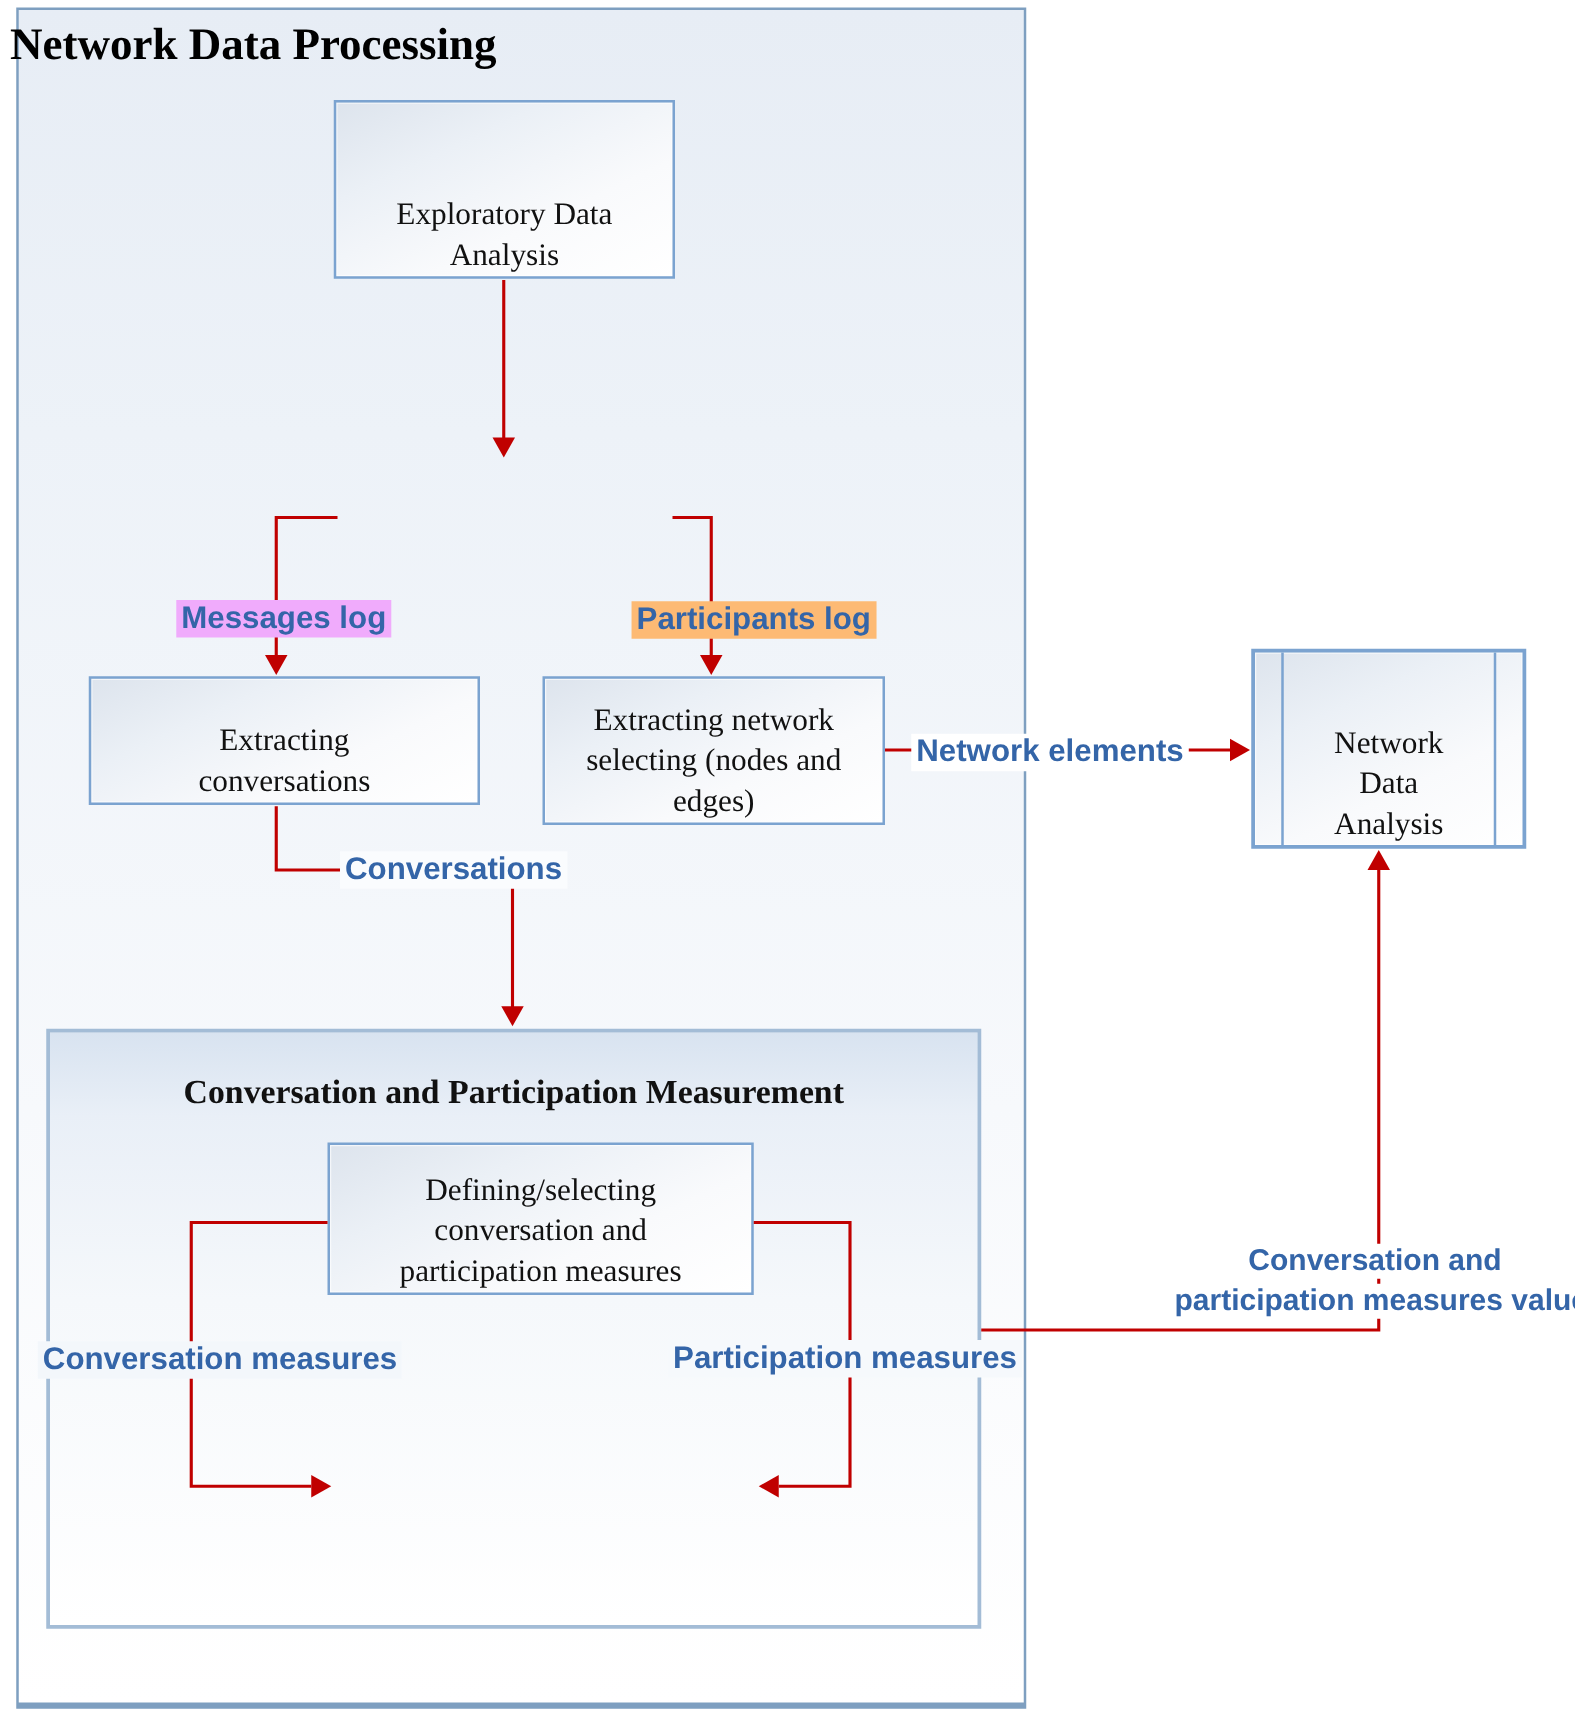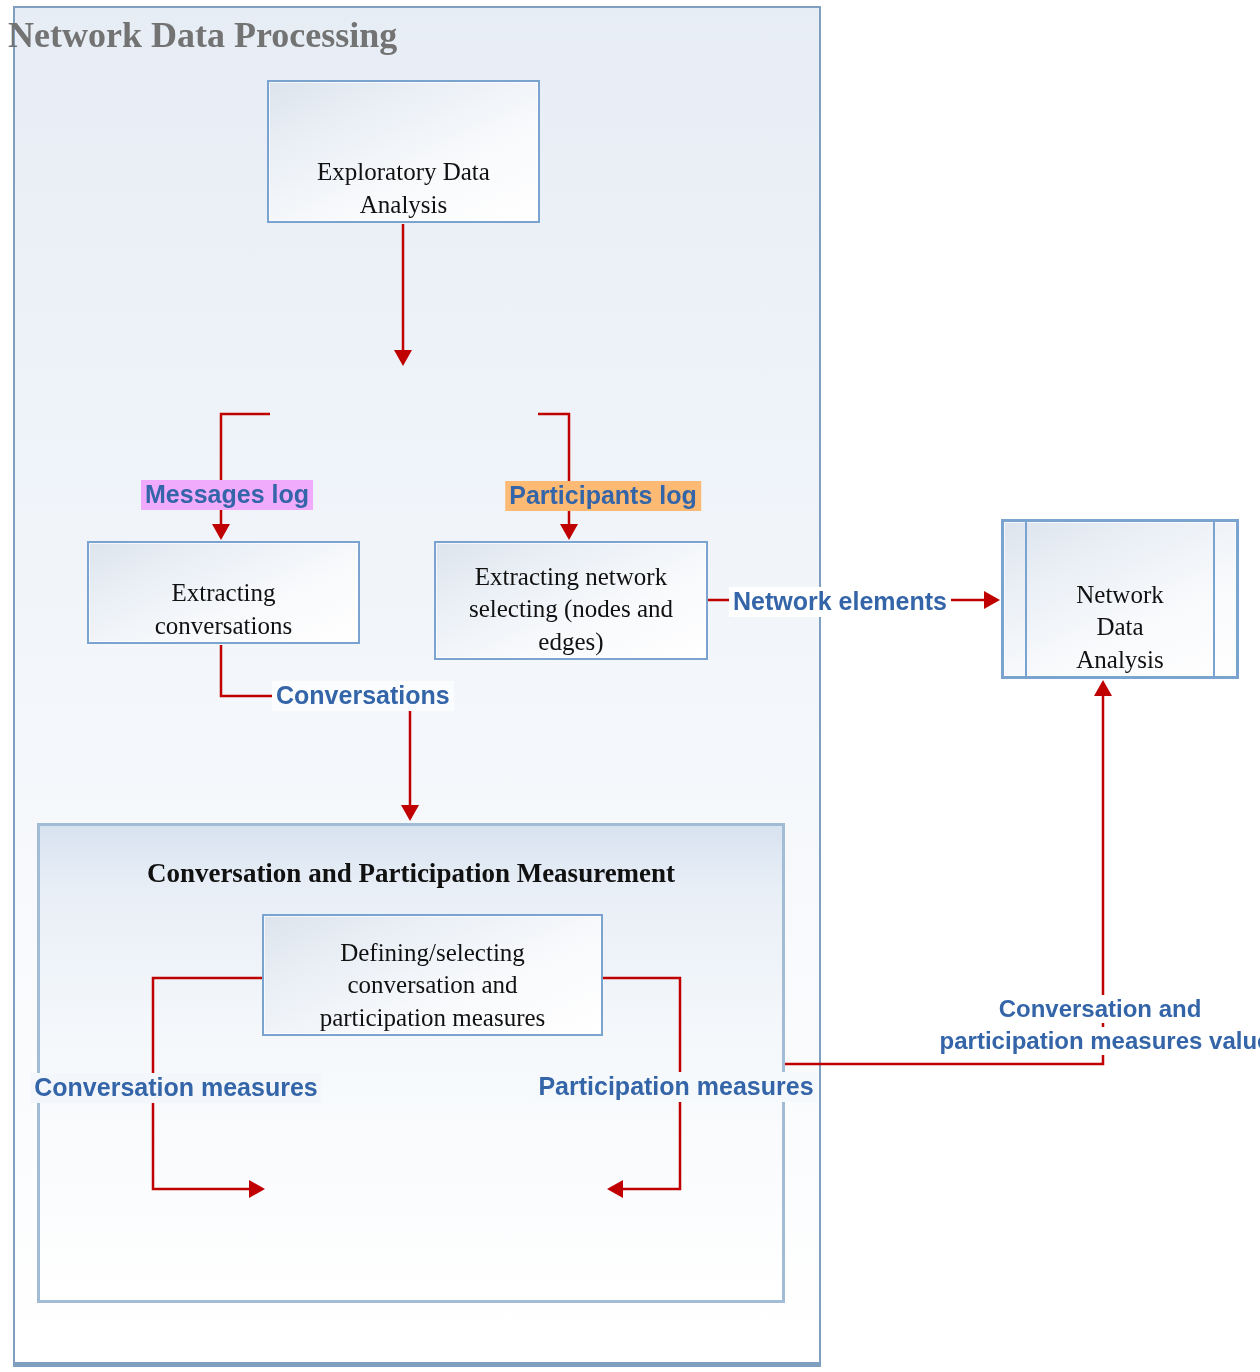--- a/index.html
+++ b/index.html
@@ -15,21 +15,21 @@
 
   .outer{
     position:absolute;left:13px;top:6px;width:808px;height:1361px;
     border:2px solid var(--border-outer);
     border-bottom:5px solid var(--border-outer);
     background:linear-gradient(180deg,#e7edf5 0%,#edf2f8 25%,#f7f9fc 65%,#ffffff 100%);
     z-index:1;
   }
   .outer-title{
     position:absolute;left:8px;top:14px;z-index:7;
-    font-size:36px;font-weight:bold;color:#737373;letter-spacing:0px;white-space:nowrap;
+    font-size:36px;font-weight:bold;color:#000000;letter-spacing:0px;white-space:nowrap;
   }
   .sub{
     position:absolute;border:3px solid var(--border-sub);
     background:linear-gradient(180deg,#d8e3f0 0%,#e9eff7 14%,#f5f8fb 45%,#ffffff 100%);
     z-index:1;
   }
   .sub-title{
     width:100%;text-align:center;font-size:27px;font-weight:bold;color:#111;
   }
   #sub-extraction{left:37px;top:292px;width:748px;height:465px}
@@ -41,25 +41,25 @@
     position:absolute;z-index:2;
     border:2px solid var(--border-box);
     background:linear-gradient(155deg,#dde4ed 0%,#ebf0f6 30%,#f9fafc 65%,#ffffff 100%);
     display:flex;align-items:flex-end;justify-content:center;text-align:center;
     font-size:25px;color:#111;line-height:1.3;
     box-shadow:inset 0 0 0 1px rgba(255,255,255,.65);
   }
   .node span{white-space:pre-line}
   #node-eda{left:267px;top:80px;width:273px;height:143px}
   #node-content{left:269px;top:367px;width:271px;height:96px}
-  #node-extract-conv{left:87px;top:541px;width:273px;height:103px}
+  #node-extract-conv{left:71px;top:541px;width:313px;height:103px}
   #node-extract-net{left:434px;top:541px;width:274px;height:119px}
   #node-defining{left:262px;top:914px;width:341px;height:122px}
   #node-calculating{left:266px;top:1131px;width:340px;height:124px}
-  #node-nda{left:1001px;top:519px;width:238px;height:160px;border-width:3px}
+  #node-nda{left:1001px;top:519px;width:220px;height:160px;border-width:3px}
   .nda-bar{position:absolute;top:0;bottom:0;width:2px;background:var(--border-box)}
   .nda-bar.left{left:21px}
   .nda-bar.right{right:21px}
 
   svg.edges{position:absolute;left:0;top:0;z-index:5;pointer-events:none}
   .edge path{fill:none;stroke:var(--accent-red);stroke-width:2.5px}
   .edge polygon{fill:var(--accent-red);stroke:none}
 
   .elabel{
     position:absolute;z-index:6;

